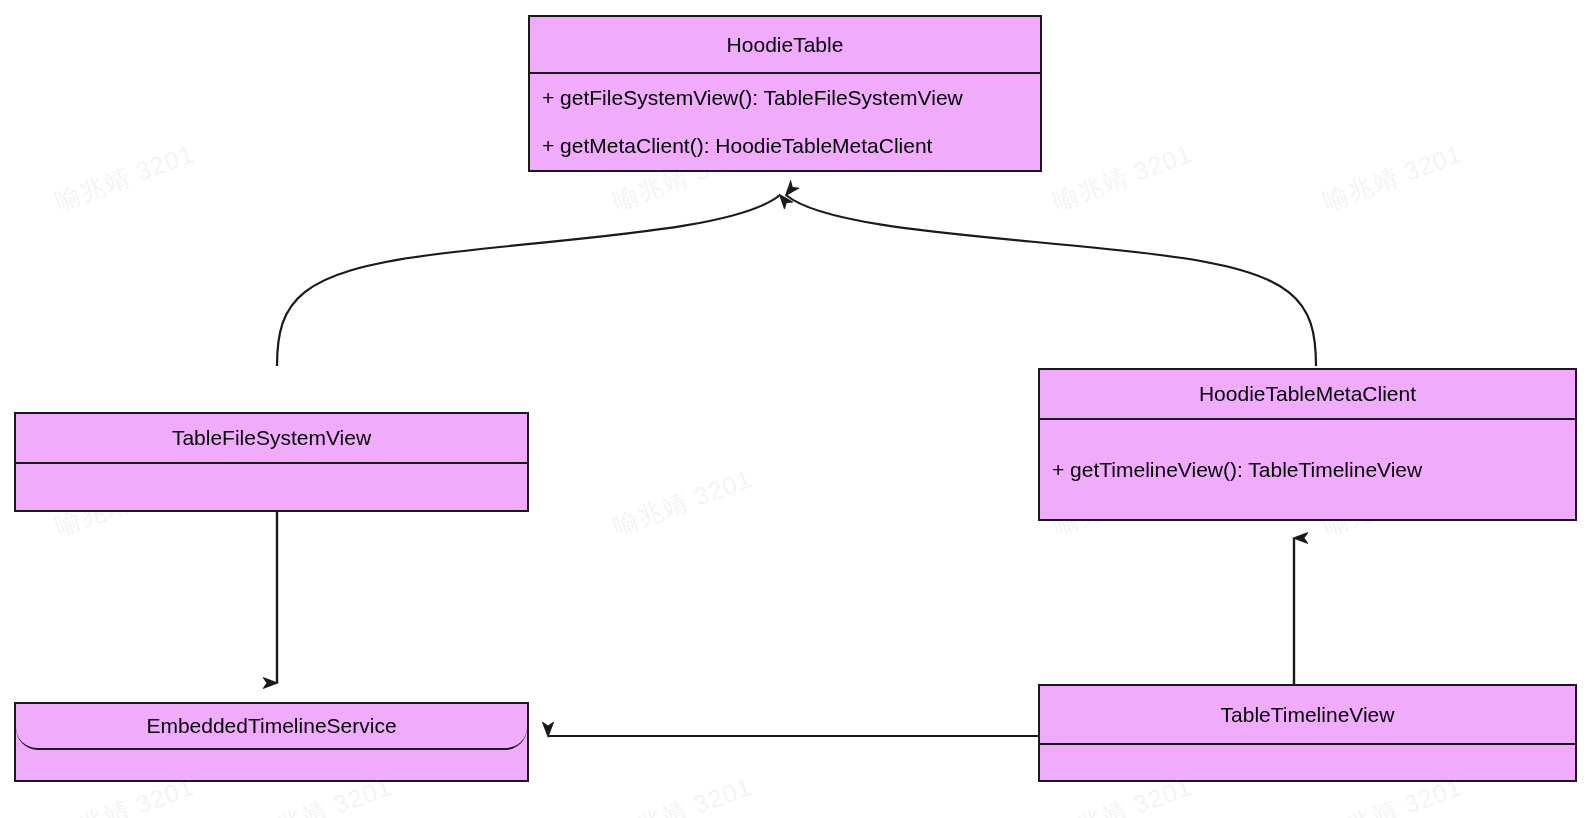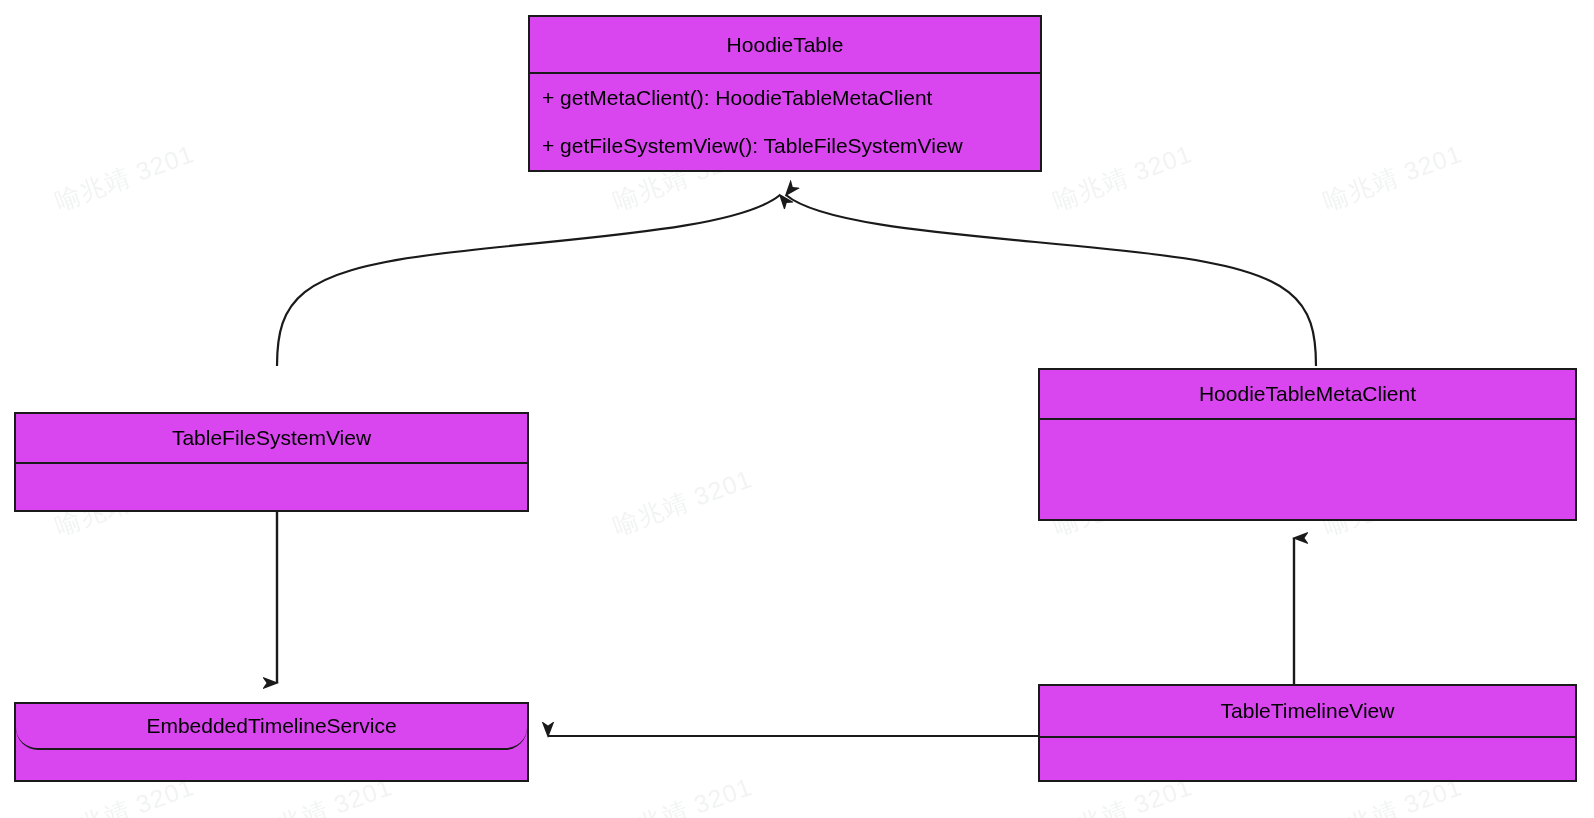--- a/index.html
+++ b/index.html
@@ -46,21 +46,21 @@
     width: 1594px;
     height: 818px;
     z-index: 1;
     pointer-events: none;
   }
   
   .uml-class {
     position: absolute;
     box-sizing: border-box;
     border: 2px solid #1a1a1a;
-    background: #d946ef;
+    background: #f0abfc;
     z-index: 2;
     display: flex;
     flex-direction: column;
   }
   .uml-name-compartment {
     box-sizing: border-box;
     display: flex;
     align-items: center;
     justify-content: center;
     border-bottom: 2px solid #1a1a1a;
@@ -130,36 +130,37 @@
 
     <line x1="1294" y1="684" x2="1294" y2="538" stroke="#1a1a1a" stroke-width="2.4" marker-end="url(#arrow-up)"></line>
 
     <line x1="1294" y1="736" x2="548" y2="736" stroke="#1a1a1a" stroke-width="2.2" marker-end="url(#arrow-left)"></line>
   </svg>
 
   <div id="class-layer">
       <div class="uml-class" style="left: 528px; top: 15px; width: 514px; height: 157px;">
         <div class="uml-name-compartment" style="height: 57px;">HoodieTable</div>
         <div class="uml-members-compartment">
+          <div class="uml-member">+ getFileSystemView(): TableFileSystemView</div>
           <div class="uml-member">+ getMetaClient(): HoodieTableMetaClient</div>
-          <div class="uml-member">+ getFileSystemView(): TableFileSystemView</div>
         </div>
       </div>
       <div class="uml-class" style="left: 14px; top: 368px; width: 515px; height: 100px; margin-top: 44px;">
         <div class="uml-name-compartment" style="height: 50px;">TableFileSystemView</div>
         <div class="uml-members-compartment empty"></div>
       </div>
       <div class="uml-class" style="left: 1038px; top: 368px; width: 539px; height: 153px;">
         <div class="uml-name-compartment" style="height: 50px;">HoodieTableMetaClient</div>
         <div class="uml-members-compartment">
+          <div class="uml-member">+ getTimelineView(): TableTimelineView</div>
         </div>
       </div>
       <div class="uml-class" style="left: 14px; top: 702px; width: 515px; height: 80px;">
         <div class="uml-name-compartment" style="height: 46px; border-radius: 22px;">EmbeddedTimelineService</div>
         <div class="uml-members-compartment empty"></div>
       </div>
       <div class="uml-class" style="left: 1038px; top: 684px; width: 539px; height: 98px;">
-        <div class="uml-name-compartment" style="height: 52px;">TableTimelineView</div>
+        <div class="uml-name-compartment" style="height: 59px;">TableTimelineView</div>
         <div class="uml-members-compartment empty"></div>
       </div>
     </div>
 
 </div>
 
 </body></html>

